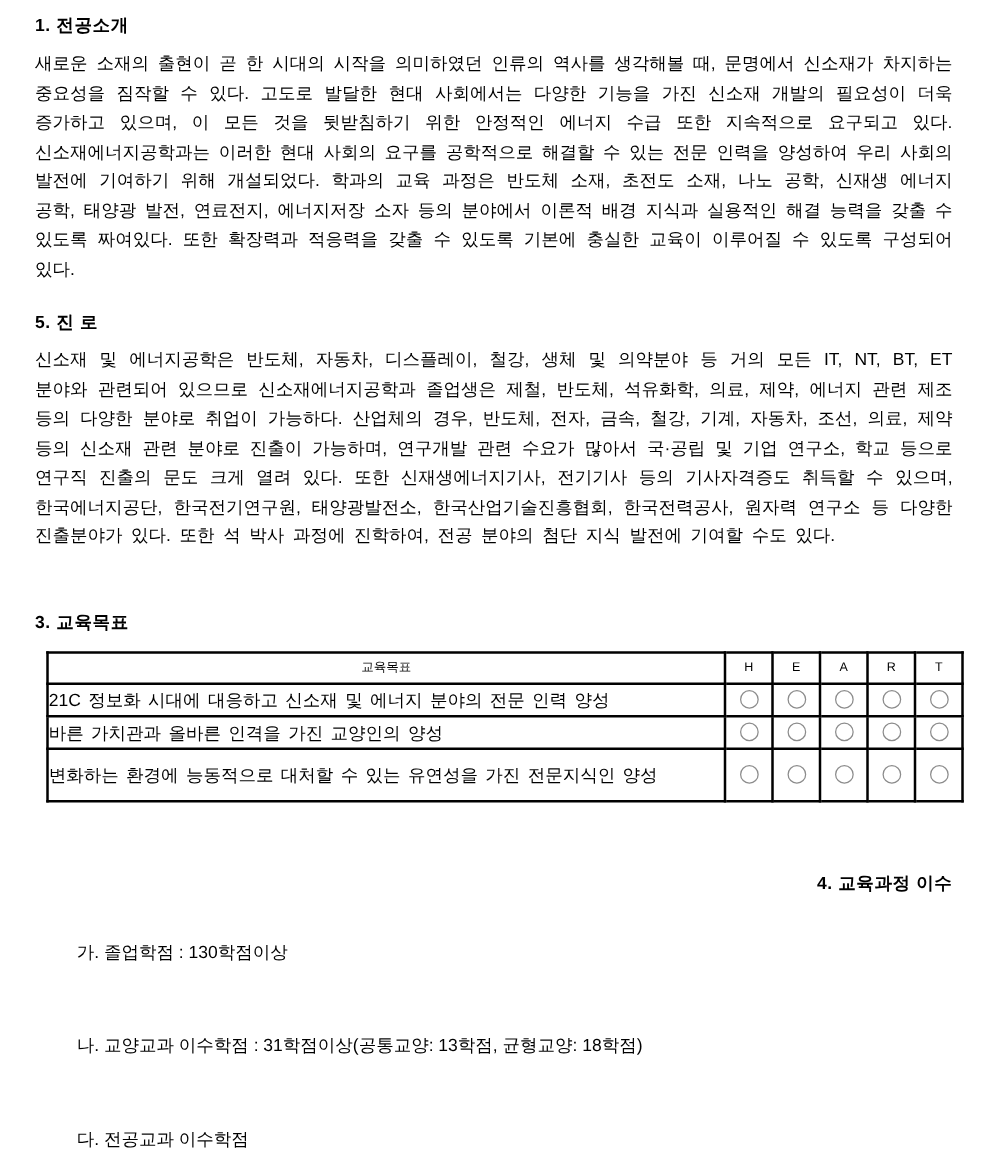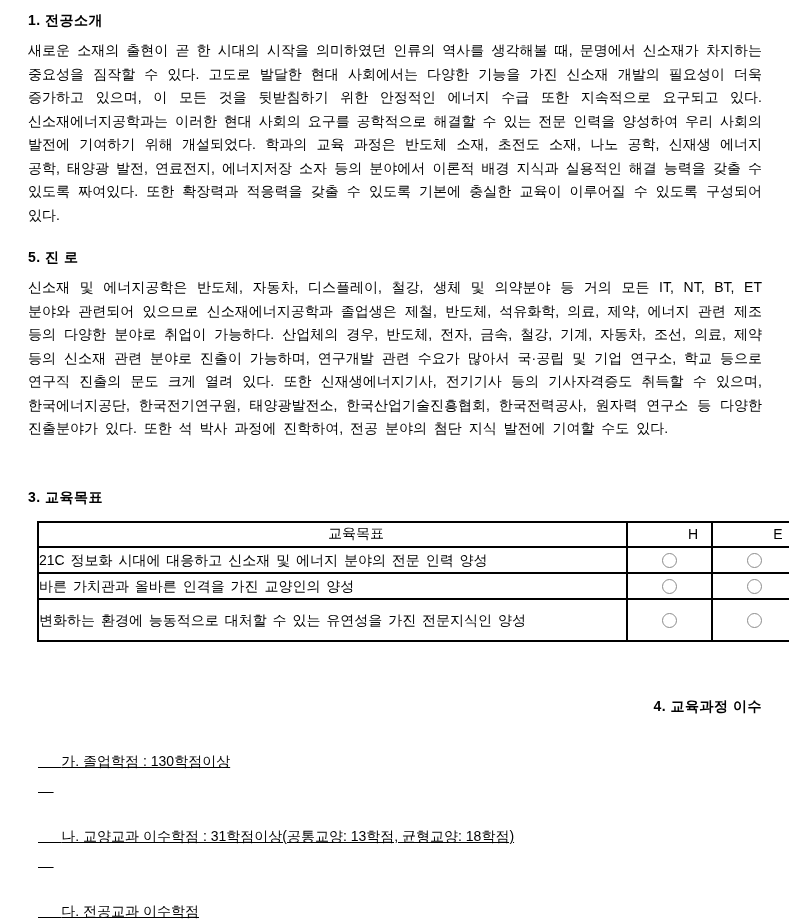--- a/index.html
+++ b/index.html
@@ -47,24 +47,23 @@
   }
   table.goal-table th,
   table.goal-table td {
     border: 2px solid #000000;
     padding: 0;
   }
   th.goal-col { width: 540px; }
   th.mark-col { width: 36px; }
   table.goal-table th {
     font-weight: normal;
-    font-size: 14px;
+    font-size: 10px;
     height: 23px;
     text-align: center;
-    padding-left: 47px;
   }
   td.goal-cell {
     font-size: 14px;
     line-height: 18px;
     padding: 2px 2px 2px 6px;
     text-align: justify;
     word-break: keep-all;
     word-spacing: 2px;
   }
   tr.r-single td { height: 24px; }
@@ -81,21 +80,20 @@
     border: 1.5px solid #8c8c8c;
     border-radius: 50%;
     vertical-align: middle;
   }
   .list {
     font-size: 14px;
   }
   .list-item {
     line-height: 25px;
     white-space: pre-wrap;
-    text-decoration: underline;
   }
   .lvl1 { padding-left: 10px; }
 </style>
 </head>
 <body>
 
 <div class="page">
 
   <h2 class="sec-heading h1">1. 전공소개</h2>
   <p class="body-text">새로운 소재의 출현이 곧 한 시대의 시작을 의미하였던 인류의 역사를 생각해볼 때, 문명에서 신소재가 차지하는 중요성을 짐작할 수 있다. 고도로 발달한 현대 사회에서는 다양한 기능을 가진 신소재 개발의 필요성이 더욱 증가하고 있으며, 이 모든 것을 뒷받침하기 위한 안정적인 에너지 수급 또한 지속적으로 요구되고 있다. 신소재에너지공학과는 이러한 현대 사회의 요구를 공학적으로 해결할 수 있는 전문 인력을 양성하여 우리 사회의 발전에 기여하기 위해 개설되었다. 학과의 교육 과정은 반도체 소재, 초전도 소재, 나노 공학, 신재생 에너지 공학, 태양광 발전, 연료전지, 에너지저장 소자 등의 분야에서 이론적 배경 지식과 실용적인 해결 능력을 갖출 수 있도록 짜여있다. 또한 확장력과 적응력을 갖출 수 있도록 기본에 충실한 교육이 이루어질 수 있도록 구성되어 있다.</p>

